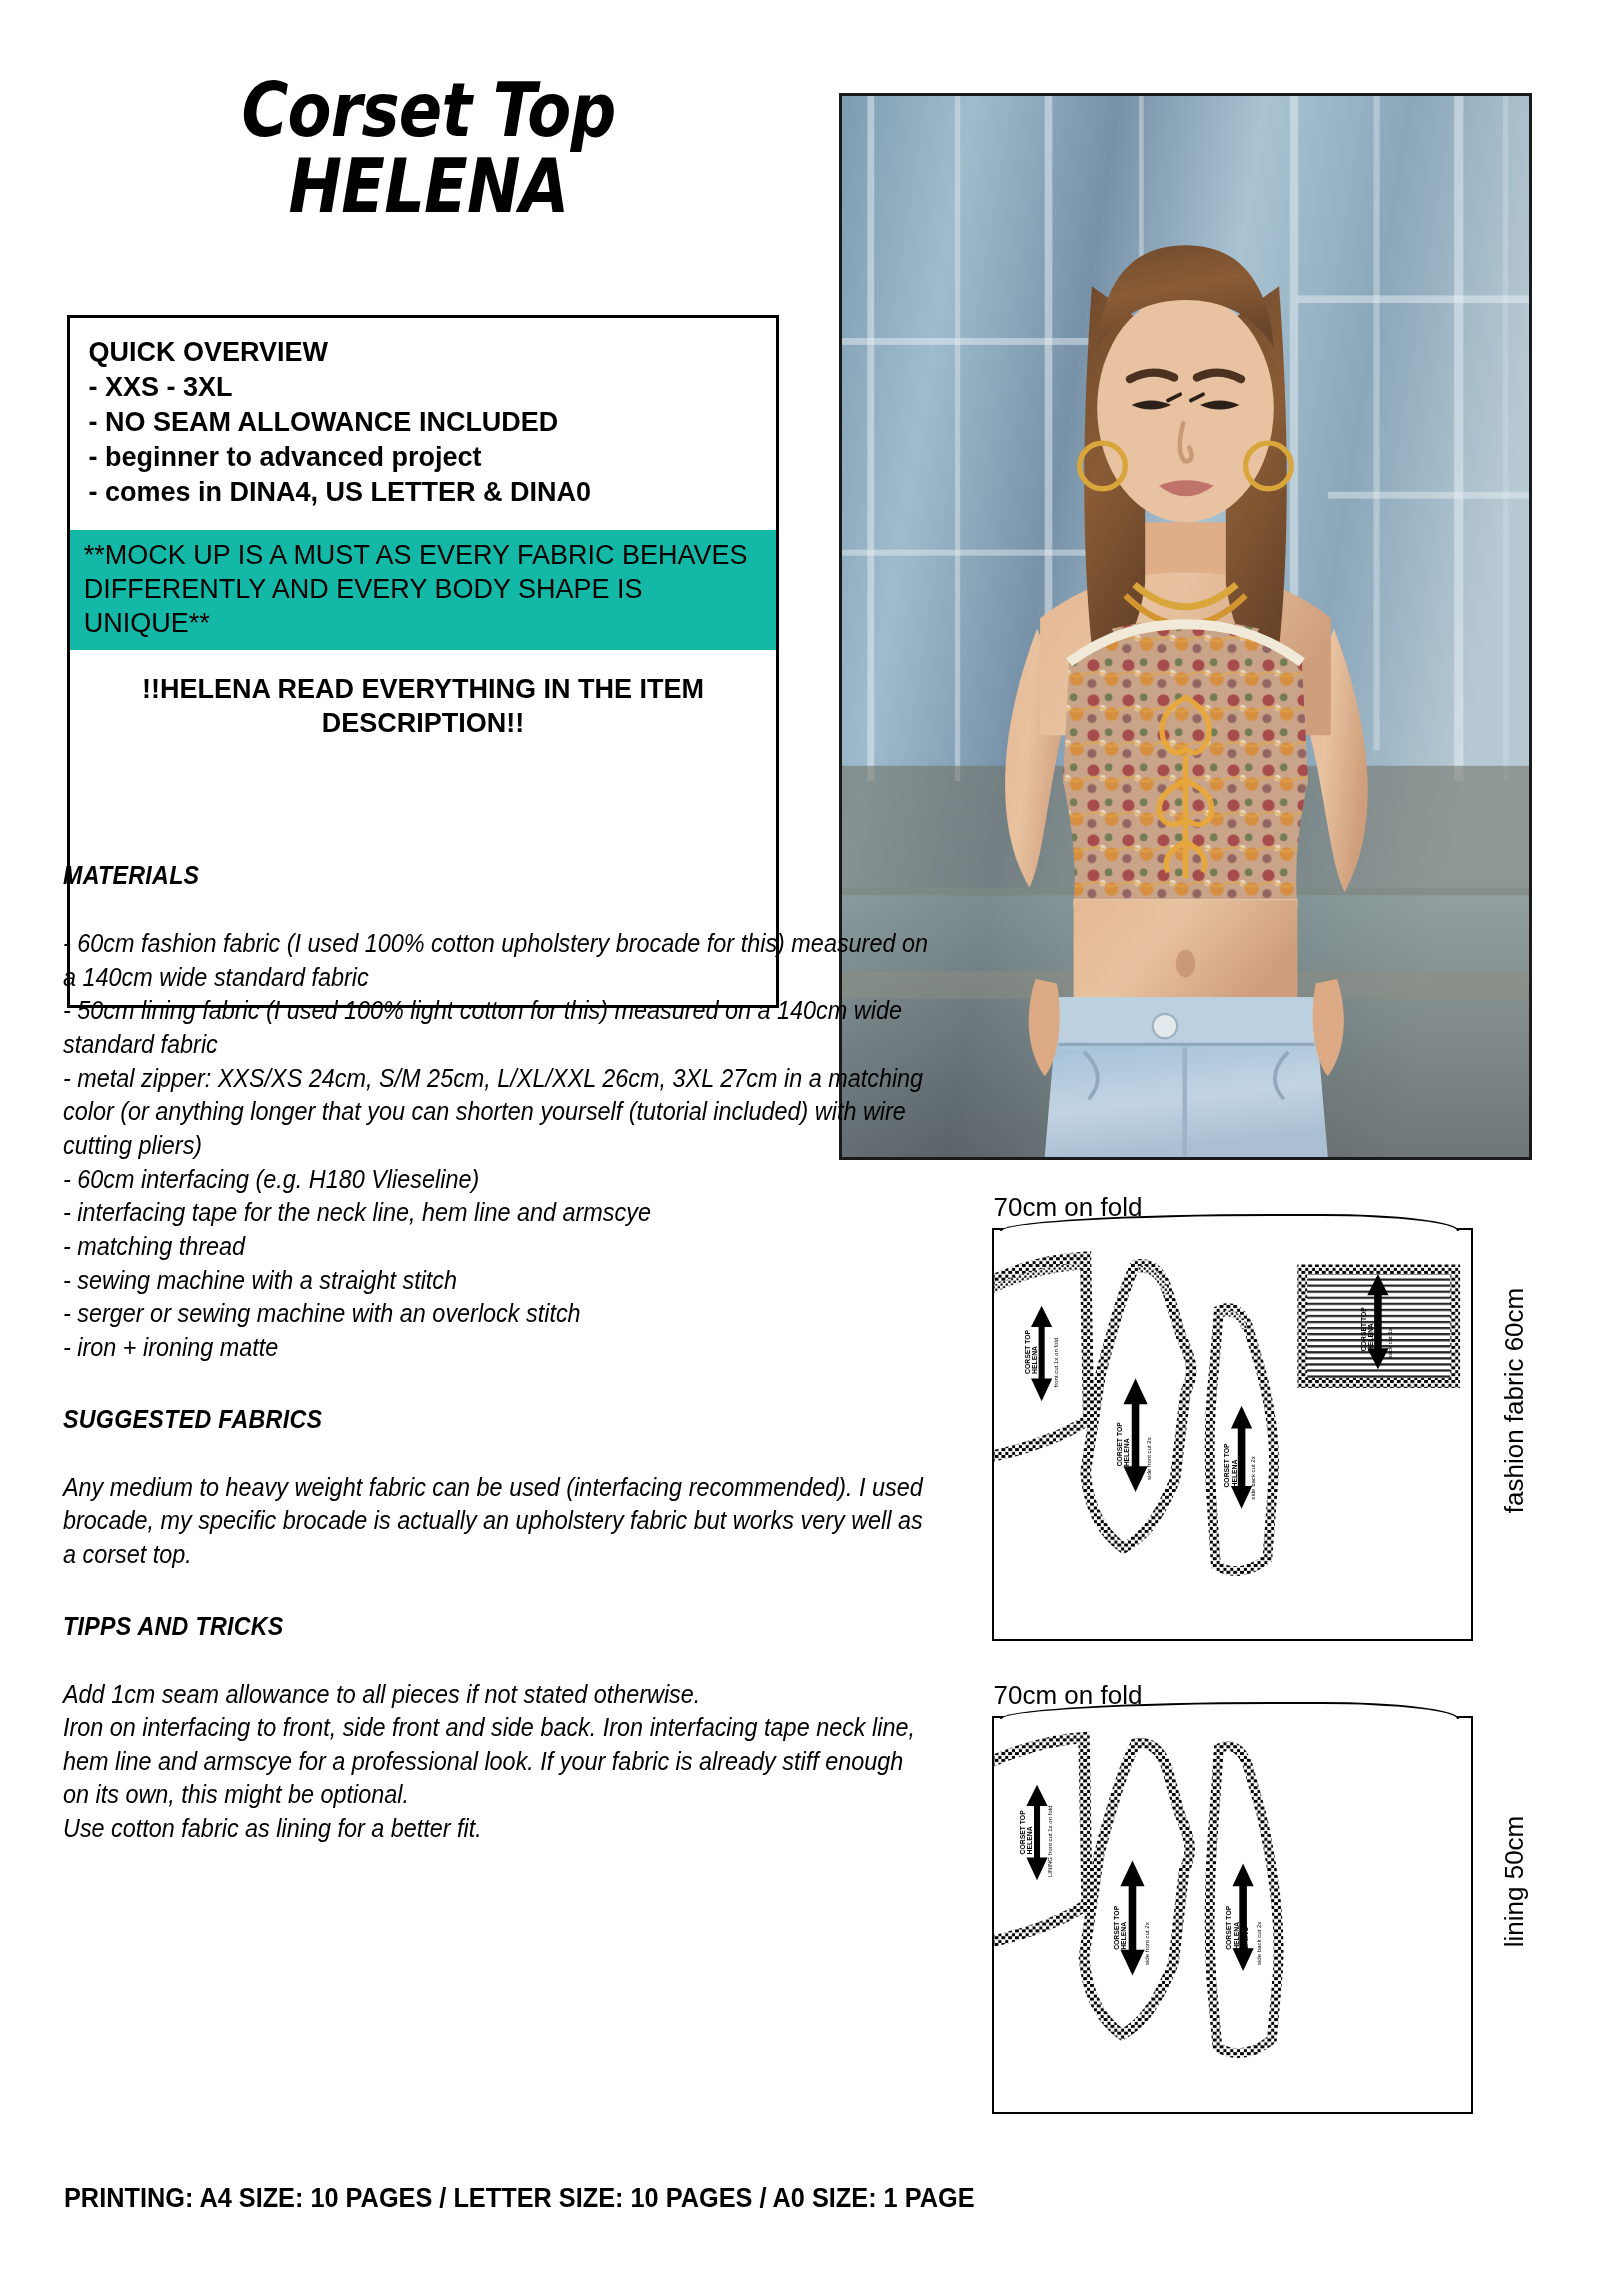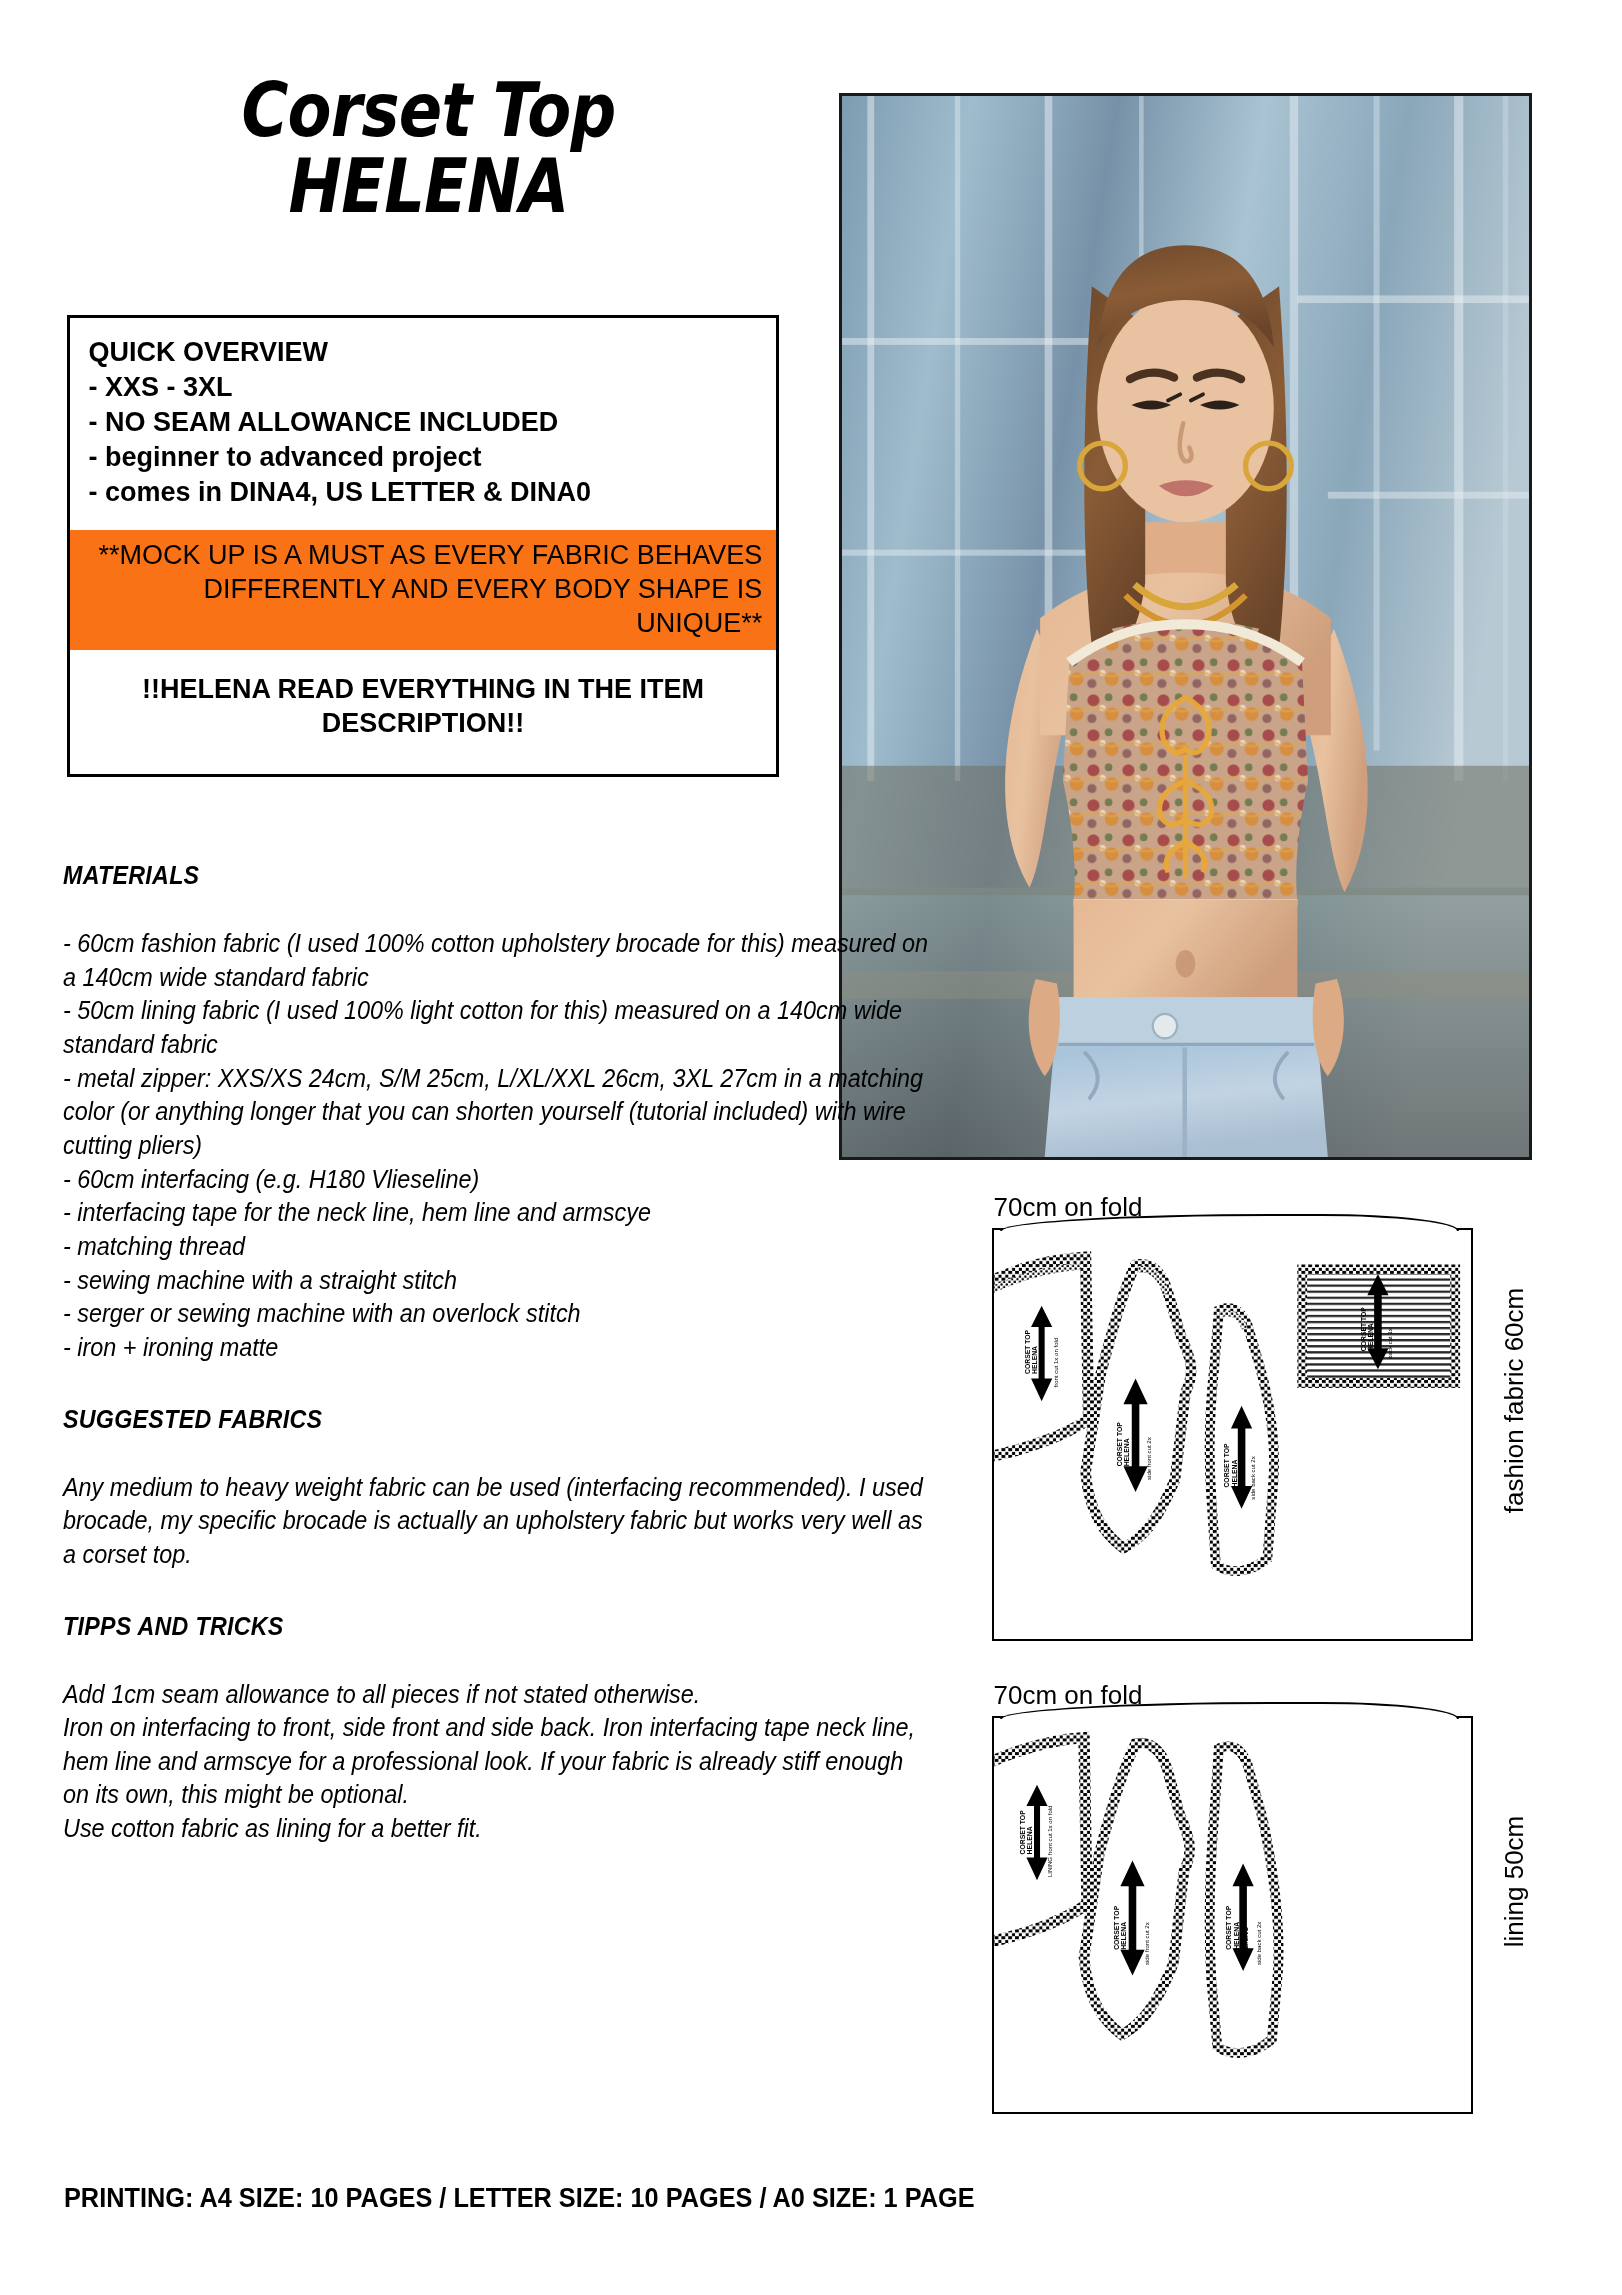--- a/index.html
+++ b/index.html
@@ -36,42 +36,42 @@
     transform-origin: center top;
   }
   .title-line.l2 { margin-top: 10.7px; }
 
   
   #overview-box {
     position: absolute;
     left: 67px;
     top: 315px;
     width: 712px;
-    height: 462px;
+    height: 693px;
     border: 3.1px solid #000;
     box-sizing: border-box;
     background: #fff;
   }
   .ov-pad { padding: 17px 15.3px 0 18.4px; }
   .ov-head {
     font-weight: bold;
     font-size: 27px;
     line-height: 1.28;
     letter-spacing: 0px;
   }
   .ov-item {
     font-size: 27px;
     line-height: 1.30;
     font-weight: bold;
   }
   #mock-banner {
     margin-top: 20px;
-    background: #f97316;
+    background: #14b8a6;
     padding: 7.7px 13.8px 10.7px 13.8px;
-    text-align: right;
+    text-align: left;
     font-size: 27px;
     line-height: 1.26;
   }
   #please-read {
     margin-top: 21.4px;
     padding: 0 10.7px;
     text-align: center;
     font-weight: bold;
     font-size: 27px;
     line-height: 1.26;

